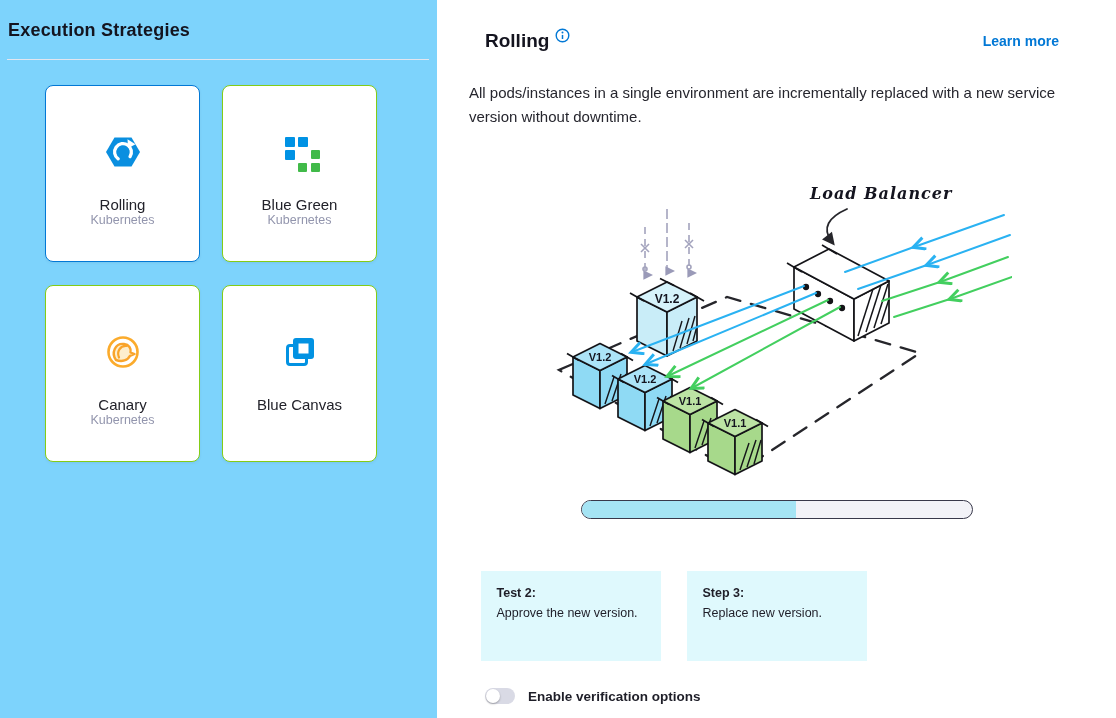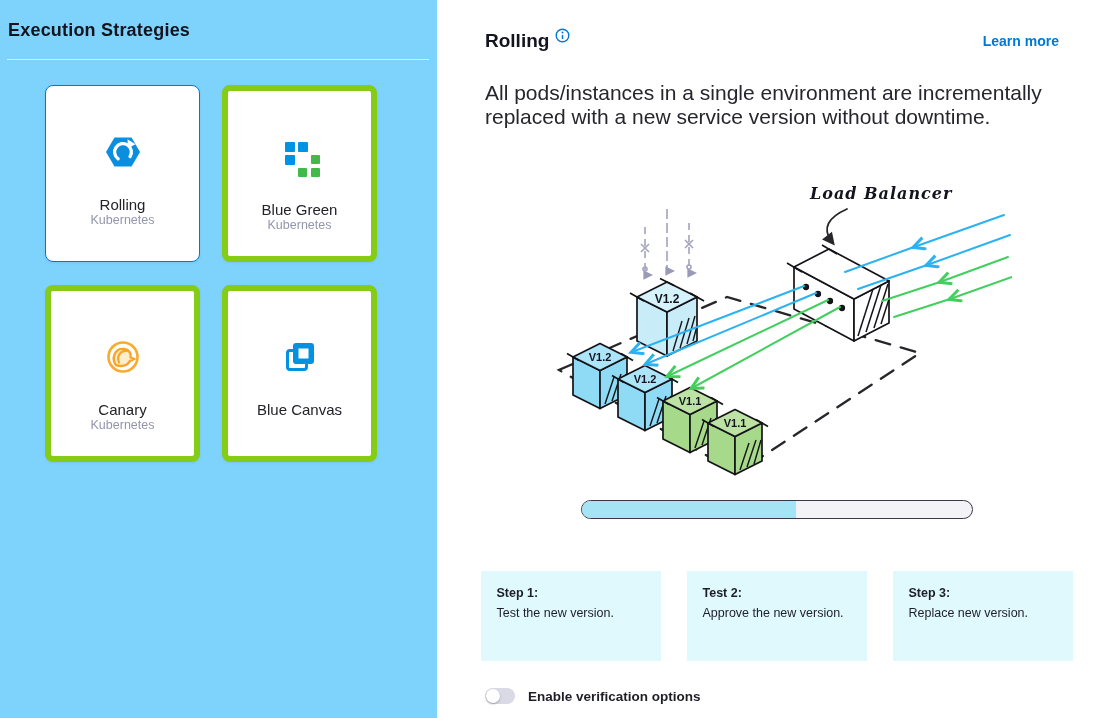--- a/index.html
+++ b/index.html
@@ -4,34 +4,34 @@
 <style>
   * { box-sizing: border-box; margin: 0; padding: 0; }
   html,body { width:1116px; height:718px; overflow:hidden; background:#ffffff;
     font-family:"Liberation Sans", sans-serif; color:#1e1e28; }
 
   
   .left-panel { position:absolute; left:0; top:0; width:437px; height:718px; background:#7dd3fc; }
   .lp-title { margin:20px 8px 0 8px; font-size:18px; font-weight:700; color:#14141f; letter-spacing:.2px; }
   .lp-divider { margin:18px 8px 0 7px; border:none; border-top:1px solid #e3e6ef; }
   .card-grid { margin:25px 0 0 45px; display:grid; grid-template-columns:155px 155px; gap:23px 22px; }
-  .strategy-card { height:177px; background:#fff; border:6px solid #84cc16; border-radius:8px;
+  .strategy-card { height:177px; background:#fff; border:1px solid #84cc16; border-radius:8px;
     box-shadow:0 1px 3px rgba(40,41,61,.07); display:flex; flex-direction:column; align-items:center; cursor:pointer; }
   .strategy-card.selected { border:1.5px solid #0278d5; }
   .card-icon { margin-top:46px; width:40px; height:40px; }
   .card-label { margin-top:24px; font-size:15px; color:#22222a; }
   .card-sub { font-size:12.5px; color:#9295ad;text-align:right; }
 
   
   .right-panel { position:absolute; left:437px; top:0; width:679px; height:718px; background:#fff; }
   .rp-header { display:flex; align-items:center; padding:28px 57px 0 48px; }
   .rp-title { font-size:19px; font-weight:700; color:#14141f; }
   .info-icon { margin:0 0 10px 6px; }
   .learn-more { margin-left:auto; font-size:14px; font-weight:700; color:#0278d5; cursor:pointer; text-decoration:none; }
-  .rp-desc { margin:28px 57px 0 48px; max-width:588px; font-size:21px; line-height:24px; color:#26262e; }
+  .rp-desc { margin:28px 57px 0 32px; max-width:588px; font-size:15px; line-height:24px; color:#26262e; }
   .illustration { margin-top:36px; display:flex; justify-content:center; }
   .progress-wrap { margin:15px auto 0; width:392px; height:19px; border:1.6px solid #38384a;
     border-radius:10px; background:#f2f2f7; overflow:hidden; }
   .progress-fill { height:100%; background:#a5e4f4; width:0; }
   .steps-row { margin:52px auto 0; width:592px; display:flex; gap:26px; }
   .step-card { width:180px; height:90px; background:#dff9fd; padding:15px 10px 0 16px; }
   .step-title { font-size:12.5px; font-weight:700; color:#1e1e28; }
   .step-desc { margin-top:6px; font-size:12.5px; color:#1e1e28; }
   .toggle-row { margin:27px 0 14px 48px; display:flex; align-items:center; gap:13px; }
   .toggle { width:30px; height:16px; border-radius:9px; background:#d9dae5; position:relative; cursor:pointer; flex:none; }
@@ -257,24 +257,20 @@
       </g>
     </svg>
   </div>
 
   <div class="progress-wrap">
     <div class="progress-fill" style="width: 55%;"></div>
   </div>
 
   <div class="steps-row">
     <div class="step-card">
-      <div class="step-title">Step 1:</div>
-      <div class="step-desc">Test the new version.</div>
-    </div>
-    <div class="step-card">
       <div class="step-title">Test 2:</div>
       <div class="step-desc">Approve the new version.</div>
     </div>
     <div class="step-card">
       <div class="step-title">Step 3:</div>
       <div class="step-desc">Replace new version.</div>
     </div>
   </div>
 
   <div class="toggle-row">

